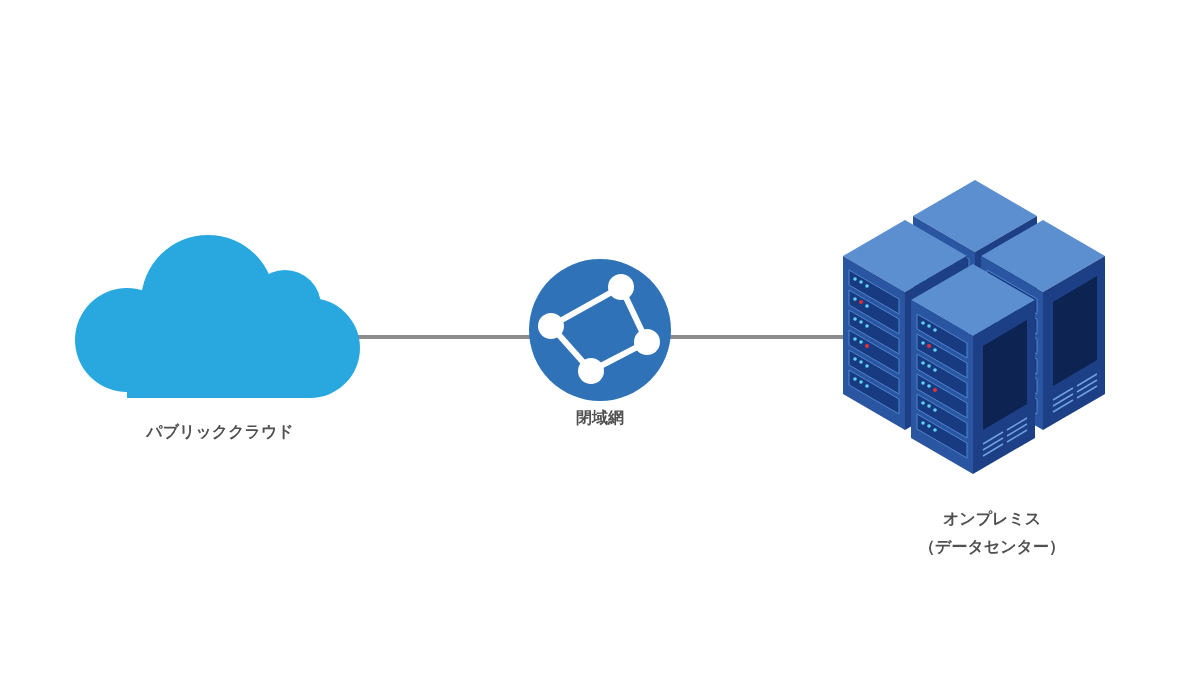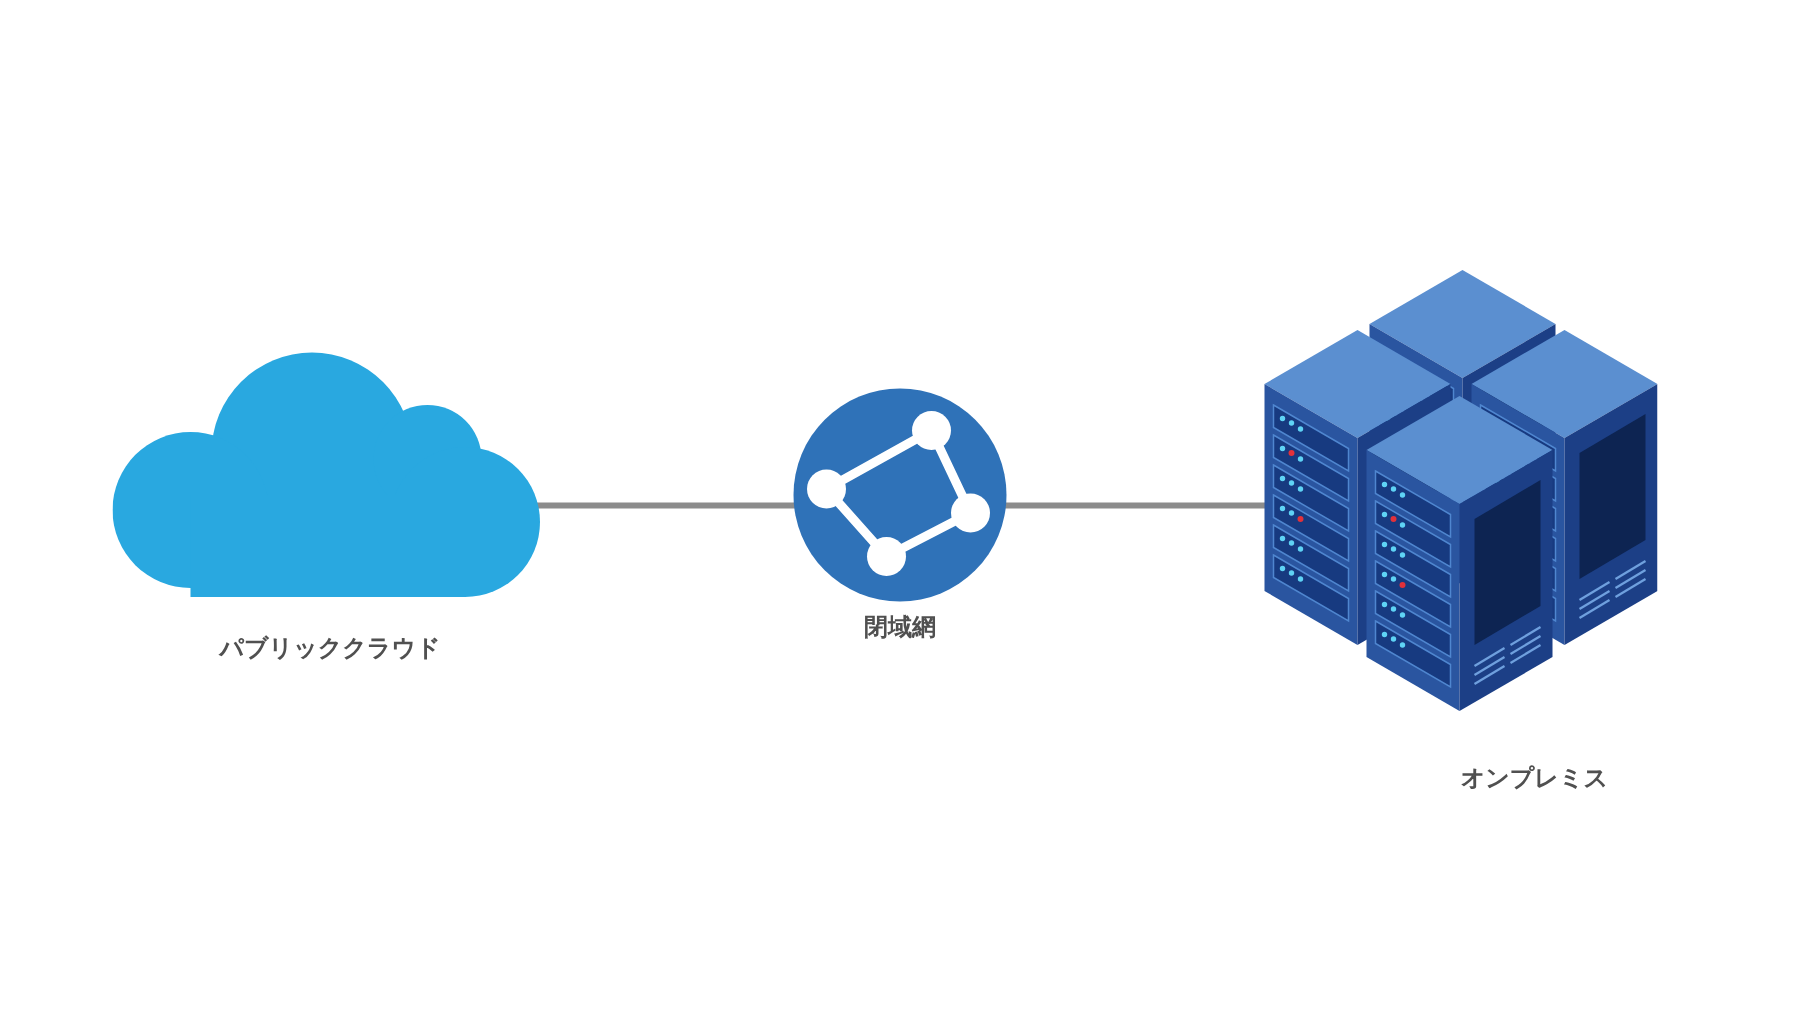--- a/index.html
+++ b/index.html
@@ -13,21 +13,21 @@
   .node { position: absolute; }
   .label {
     position: absolute; font-weight: bold; color: #505050; font-size: 16px;
     text-align: center; line-height: 28px; white-space: nowrap;
   }
   #cloud { left: 75px; top: 230px; width: 290px; height: 170px; }
   #cloud-label { left: 60px; width: 320px; top: 418px; }
   #network { left: 527px; top: 257px; width: 146px; height: 146px; }
   #network-label { left: 500px; width: 200px; top: 404px; }
   #servers { left: 835px; top: 178px; width: 270px; height: 300px; }
-  #servers-label { left: 832px; width: 240px; top: 505px; text-align: right; }
+  #servers-label { left: 872px; width: 240px; top: 505px; }
 </style>
 </head>
 <body>
 
 <div class="connector conn-left"></div>
 <div class="connector conn-right"></div>
 
 <div class="node" id="cloud">
   <svg width="290" height="170" viewBox="0 0 290 170">
     <g fill="#29a8e0">
@@ -112,13 +112,14 @@
       </g>
     </defs>
     <use href="#rack" x="78" y="2"></use>
     <use href="#rack" x="8" y="42"></use>
     <use href="#rack" x="146" y="42"></use>
     <use href="#rack" x="76" y="86"></use>
   </svg>
 </div>
 <div class="label" id="servers-label">
   <div>オンプレミス</div>
+  <div>（データセンター）</div>
 </div>
 
 </body></html>

